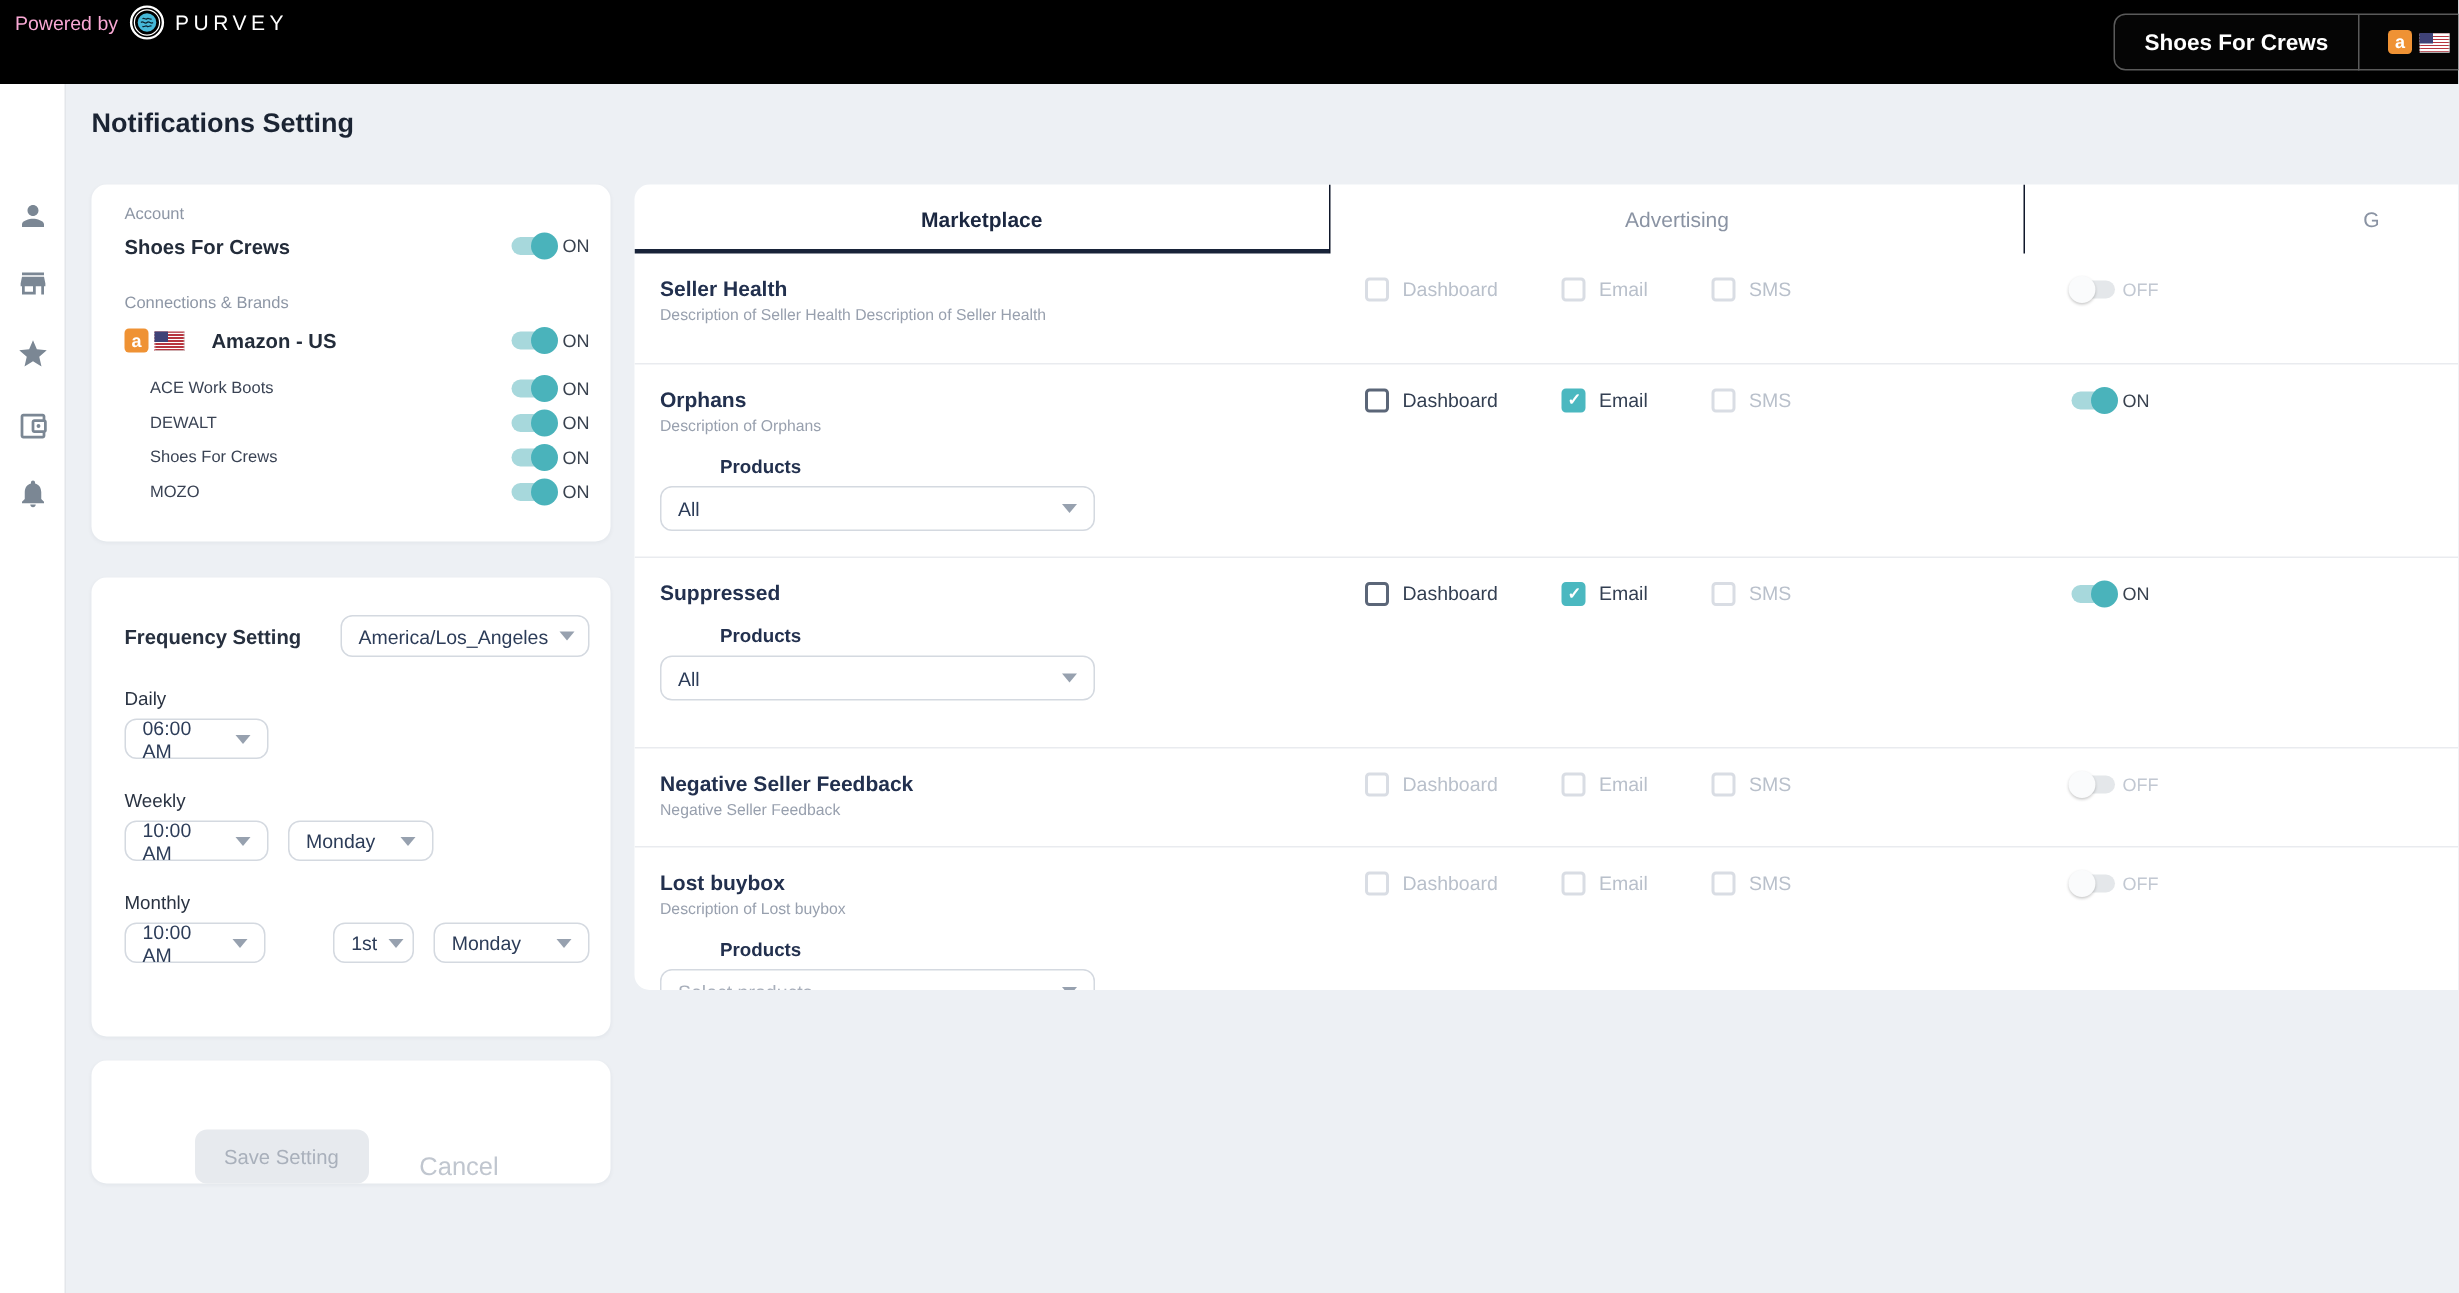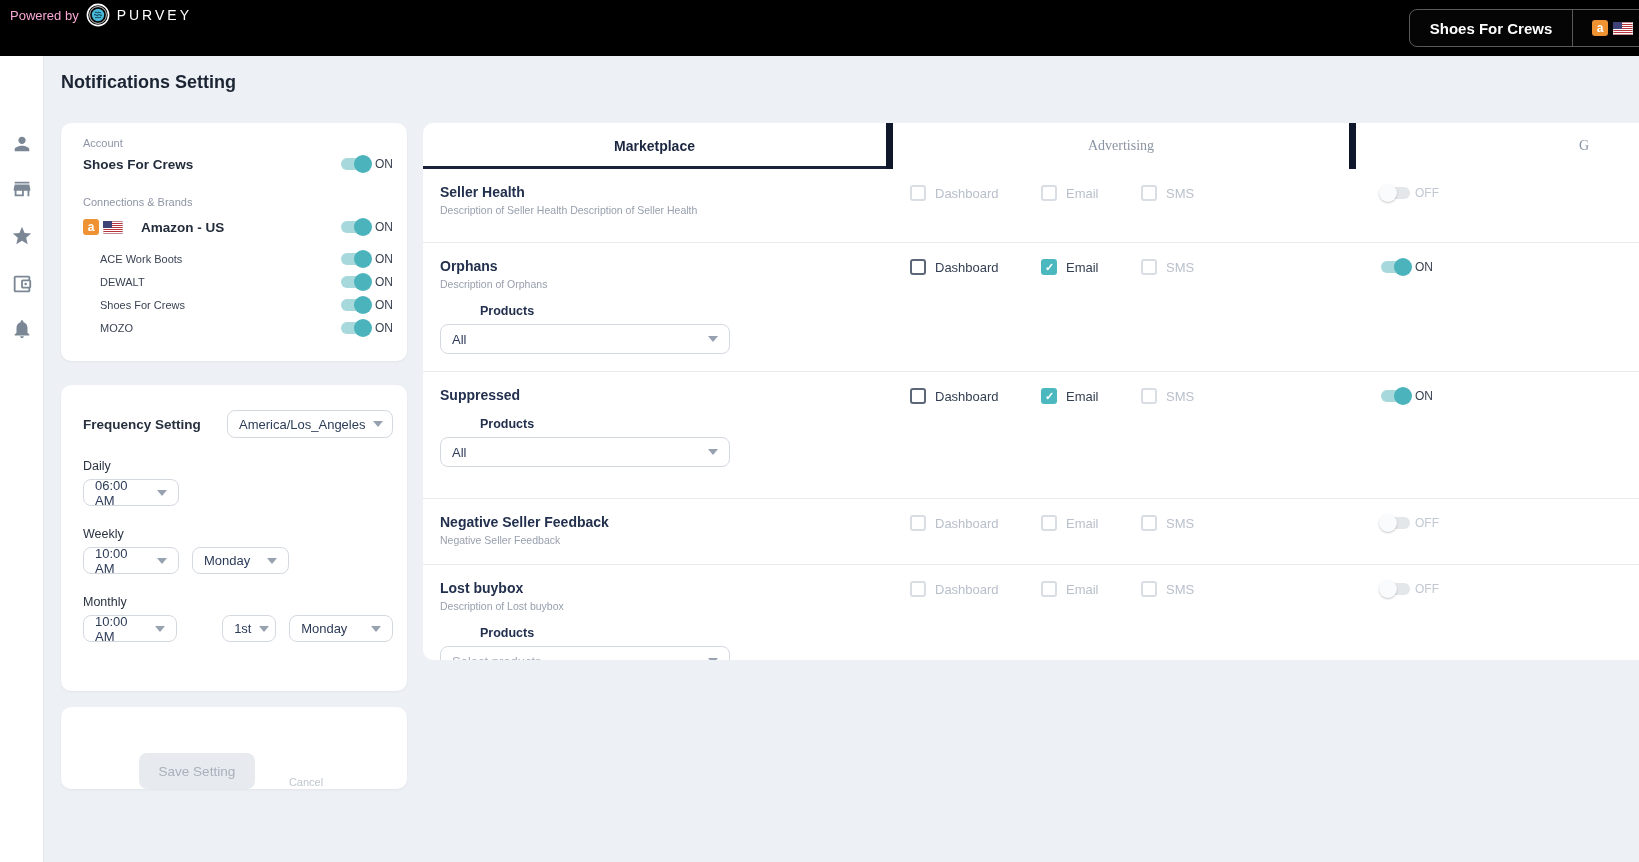--- a/index.html
+++ b/index.html
@@ -66,40 +66,40 @@
   .tz-select { width:166px; height:28px; }
   .flabel { font-size:12.5px; color:#2a3342; margin-top:21px; }
   .fselects { display:flex; gap:13px; margin-top:6px; }
   .sel-time { width:96px; height:27px; }
   .sel-day { width:97px; height:27px; }
   .sel-ord { width:54px; height:27px;margin-left:32px; }
   .sel-day-wide { width:106px; height:27px; }
 
   
   .save-btn { width:116px; height:36px; border:none; border-radius:8px; background:#e7eaee; color:#a9b0bb; font-size:13.5px; font-family:inherit; cursor:pointer; }
-  .cancel-btn { border:none; background:none; color:#c0c6cf; font-size:11px; font-family:inherit; cursor:pointer; }
+  .cancel-btn { border:none; background:none; color:#c0c6cf; font-size:17px; font-family:inherit; cursor:pointer; }
 
   
   .panel { position:absolute; left:423px; top:123px; width:1216px; height:537px; background:#fff; border-radius:10px 0 0 10px; overflow:hidden; }
   .tabs { display:flex; height:46px; }
   .tab { width:463px; flex:0 0 auto; display:flex; align-items:center; justify-content:center; font-size:14px; color:#8a93a3; position:relative; cursor:pointer; }
-  .tab + .tab { border-left:7px solid #0f172a;font-family:Liberation Serif, serif; }
+  .tab + .tab { border-left:1px solid #0f172a; }
   .tab.active { color:#1b2740; font-weight:700; }
   .tab.active::after { content:""; position:absolute; left:0; right:0; bottom:0; height:3px; background:#182339; }
 
   .nrow { position:relative; border-top:1px solid #e9ebef; padding:14px 16px 0 17px; }
   .nrow:first-child { border-top:none; }
   .ntitle { font-size:14px; font-weight:700; color:#22304e; line-height:18px; }
   .ndesc { font-size:10.5px; color:#98a0ae; line-height:13px; margin-top:3px; }
   .products { }
   .plabel { font-size:12.5px; font-weight:600; color:#22304e; margin-top:13px;padding-left:40px; }
   .pselect { width:290px; height:30px; margin-top:6px; }
   .pselect .pval.placeholder { color:#a8afbb; font-weight:400; }
 
-  .cb { position:absolute; top:16px; display:flex; align-items:center; gap:9px; cursor:pointer; }
+  .cb { position:absolute; top:16px; display:flex; gap:9px; cursor:pointer; }
   .box { width:16px; height:16px; border-radius:3px; border:2px solid #5b6678; position:relative; background:#fff; }
   .cb.checked .box { background:#4bb8c0; border-color:#4bb8c0; }
   .cb.checked .box::after { content:"✓"; position:absolute; left:2px; top:0; color:#fff; font-size:11px; font-weight:700; line-height:12px; }
   .cb.disabled .box { border-color:#d9dde4; }
   .cbl { font-size:13px; color:#333f52; }
   .cb.disabled .cbl { color:#b9c0cb; }
   .row-toggle { position:absolute; top:17px; left:958px; }
 </style>
 </head>
 <body>

